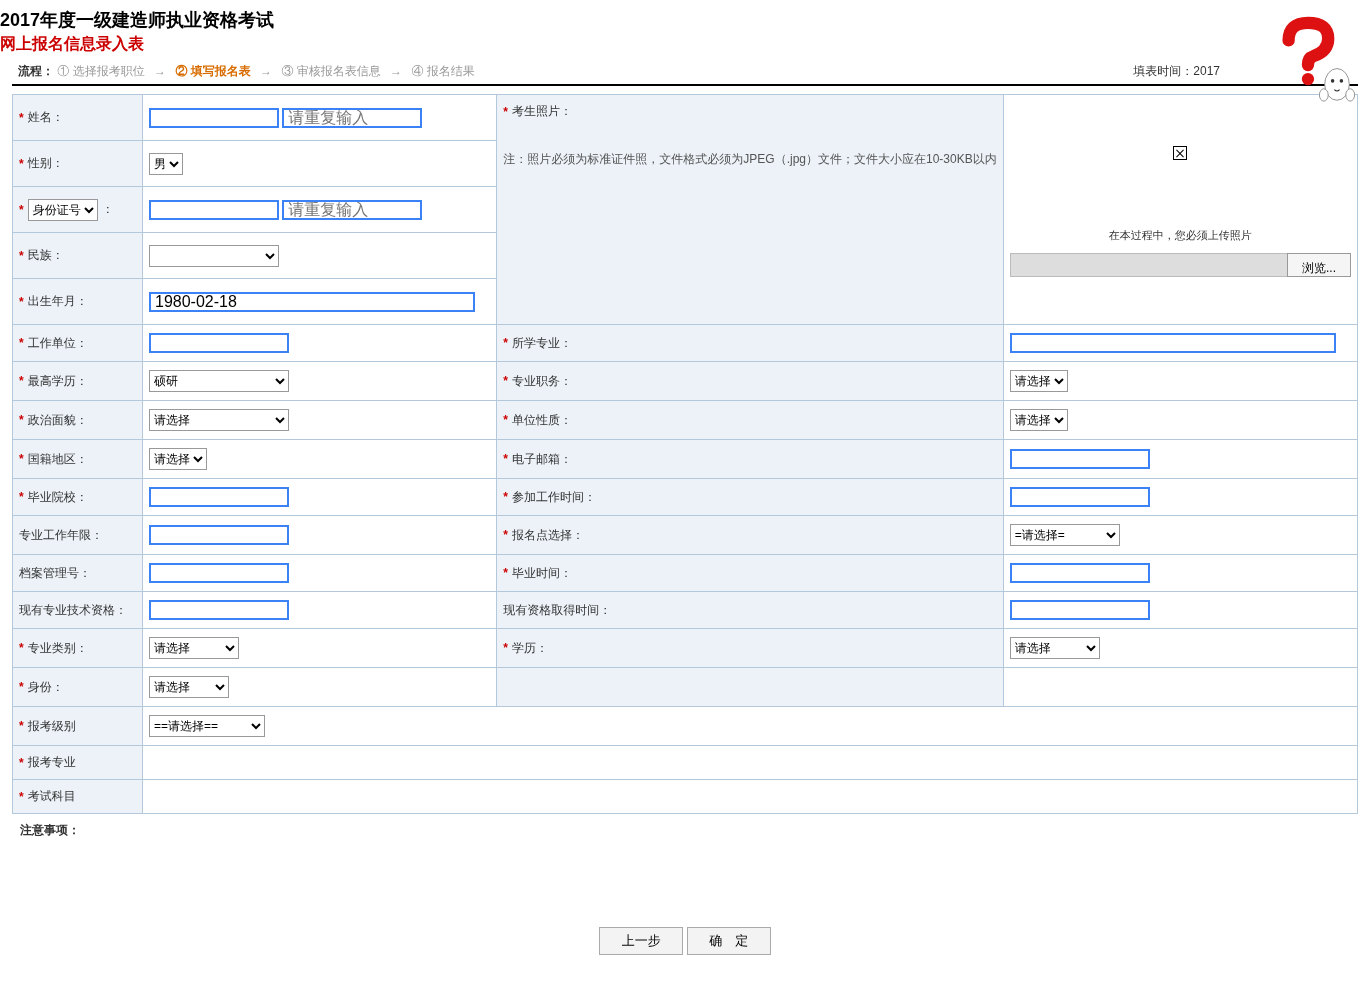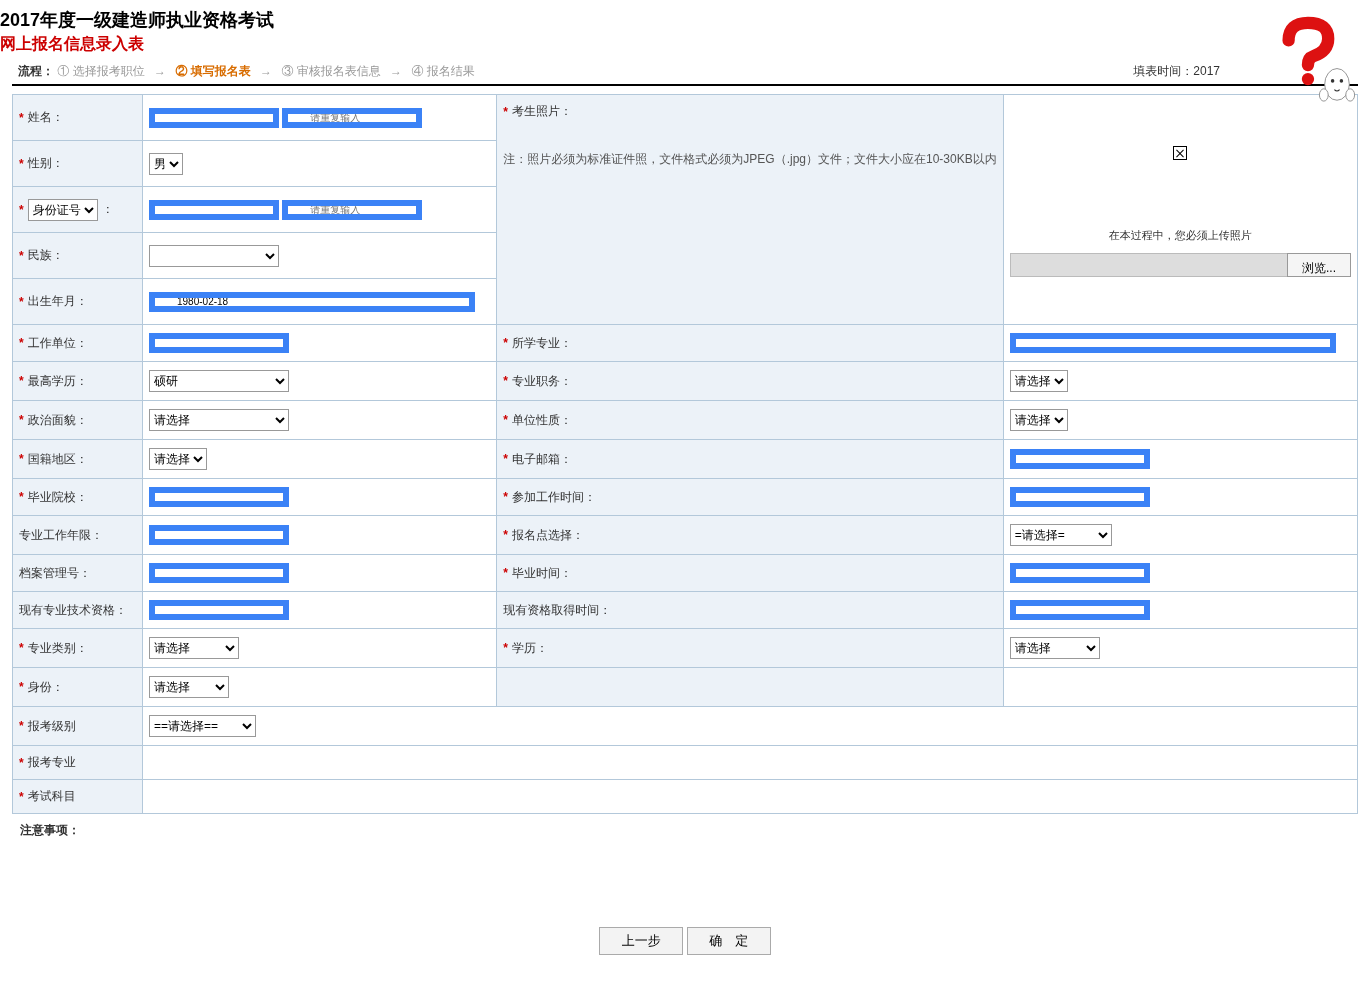--- a/index.html
+++ b/index.html
@@ -60,24 +60,24 @@
     white-space: nowrap;
   }
   .label-cell-inner {
     display: flex;
     align-items: center;
     gap: 4px;
   }
   .req { color: #c00; font-weight: bold; }
   .input-cell { background: #fff; }
   input[type="text"] {
-    border: 6px solid #3b82f6;
+    border: 2px solid #3b82f6;
     height: 20px;
-    padding: 0 22px;
-    font-size: 10px;
+    padding: 0 4px;
+    font-size: 16px;
     font-family: inherit;
   }
   select {
     border: 1px solid #999;
     height: 22px;
     font-size: 12px;
     font-family: inherit;
     background: #fff;
   }
   .w-small { width: 130px; }
@@ -369,21 +369,21 @@
               <span>专业工作年限：</span>
             </div>
           </td>
       <td class="input-cell"><input type="text" class="w-med" style=""></td>
       <td class="label-cell">
             <div class="label-cell-inner">
               <span class="req">*</span>
               <span>报名点选择：</span>
             </div>
           </td>
-      <td class="input-cell"><select style="width:102px"><option>=请选择=</option></select></td>
+      <td class="input-cell"><select style="width:110px"><option>=请选择=</option></select></td>
     </tr>
 
     <tr>
       <td class="label-cell">
             <div class="label-cell-inner">
               <span>档案管理号：</span>
             </div>
           </td>
       <td class="input-cell"><input type="text" class="w-med" style=""></td>
       <td class="label-cell">
@@ -439,21 +439,21 @@
       <td class="input-cell"></td>
     </tr>
 
     <tr>
       <td class="label-cell">
             <div class="label-cell-inner">
               <span class="req">*</span>
               <span>报考级别</span>
             </div>
           </td>
-      <td class="input-cell" colspan="3"><select style="width:107px"><option>==请选择==</option></select></td>
+      <td class="input-cell" colspan="3"><select style="width:116px"><option>==请选择==</option></select></td>
     </tr>
 
     <tr>
       <td class="label-cell">
             <div class="label-cell-inner">
               <span class="req">*</span>
               <span>报考专业</span>
             </div>
           </td>
       <td class="input-cell" colspan="3"></td>

